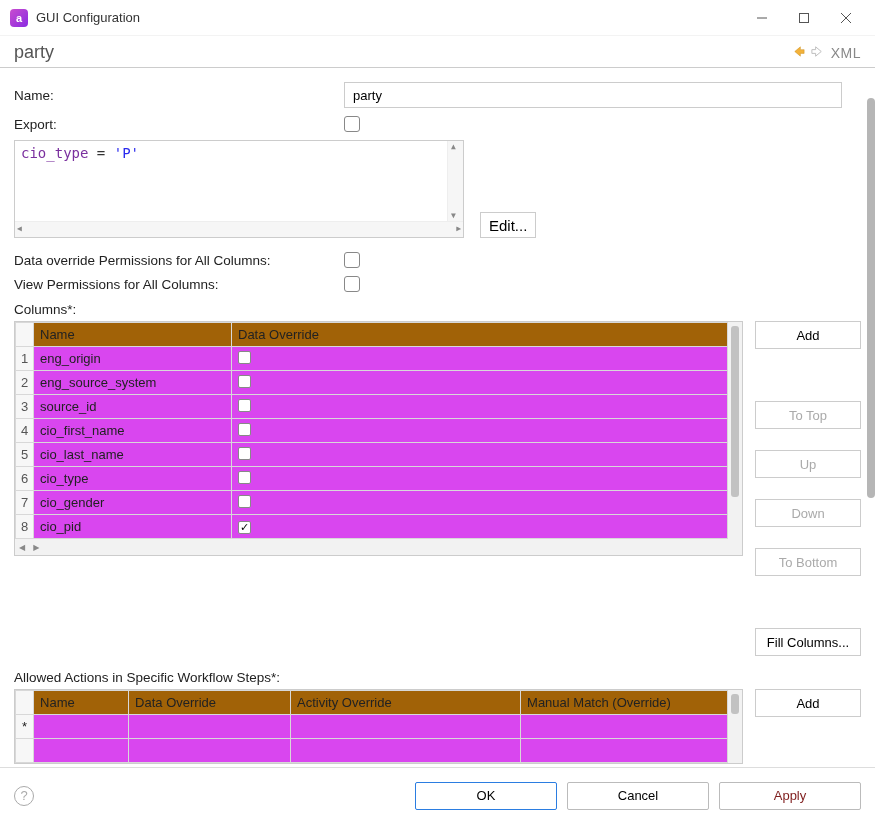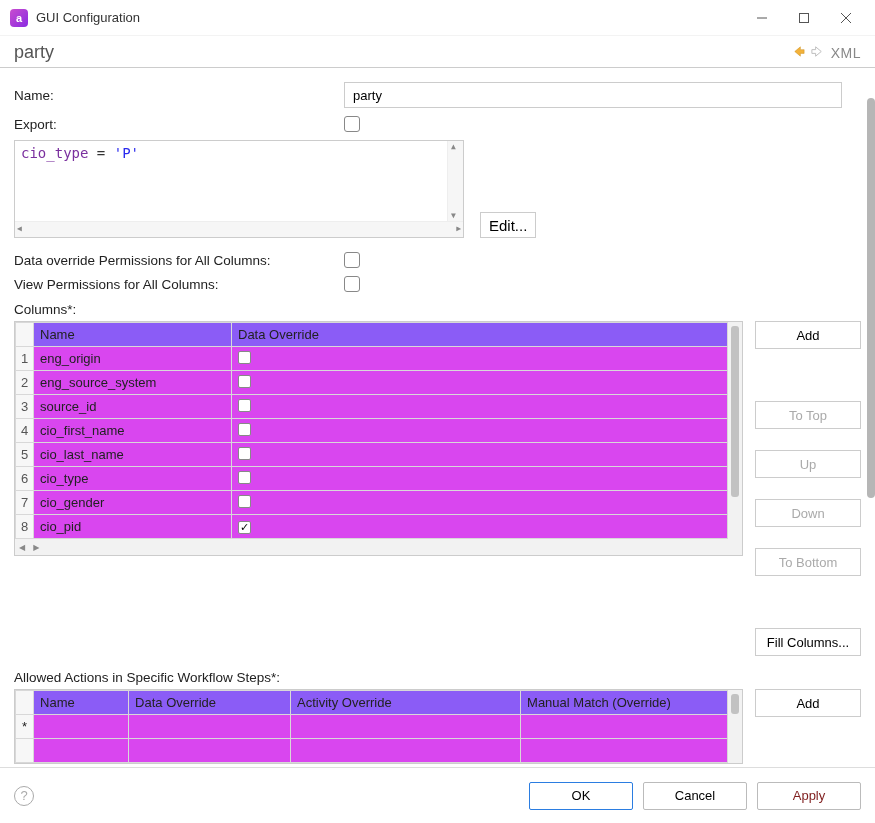--- a/index.html
+++ b/index.html
@@ -167,21 +167,21 @@
     font-size: 13px;
   }
   .grid th, .grid td {
     border: 1px solid #d8d8d8;
     text-align: left;
     padding: 3px 6px;
     height: 24px;
     background: #d946ef;
   }
   .grid th {
-    background: #8b5cf6;
+    background: #a16207;
     font-weight: normal;
   }
   .grid th.rownum-h, .grid td.rownum {
     width: 18px;
     text-align: center;
     background: #f7f7f7;
     color: #555;
     padding: 3px 0;
   }
   .grid .chk-cell { text-align: left; }
@@ -228,21 +228,21 @@
   }
   .footer .help {
     width: 20px; height: 20px;
     border: 1.5px solid #aaa;
     border-radius: 50%;
     display:flex; align-items:center; justify-content:center;
     color:#aaa; font-size:13px;
   }
   .footer .spacer { flex:1; }
   .dlg-btn {
-    width: 104px; height: 28px;
+    width: 142px; height: 28px;
     border: 1px solid #bbb;
     background: #fff;
     font-size: 13px;
     border-radius: 2px;
   }
   .dlg-btn.primary { border: 1px solid #2b7de1; color:#000; }
   .dlg-btn.disabled { color:#7f1d1d; }
 
   .cols-wrapper { display:flex; }
   .cols-table-box { flex:1; }

